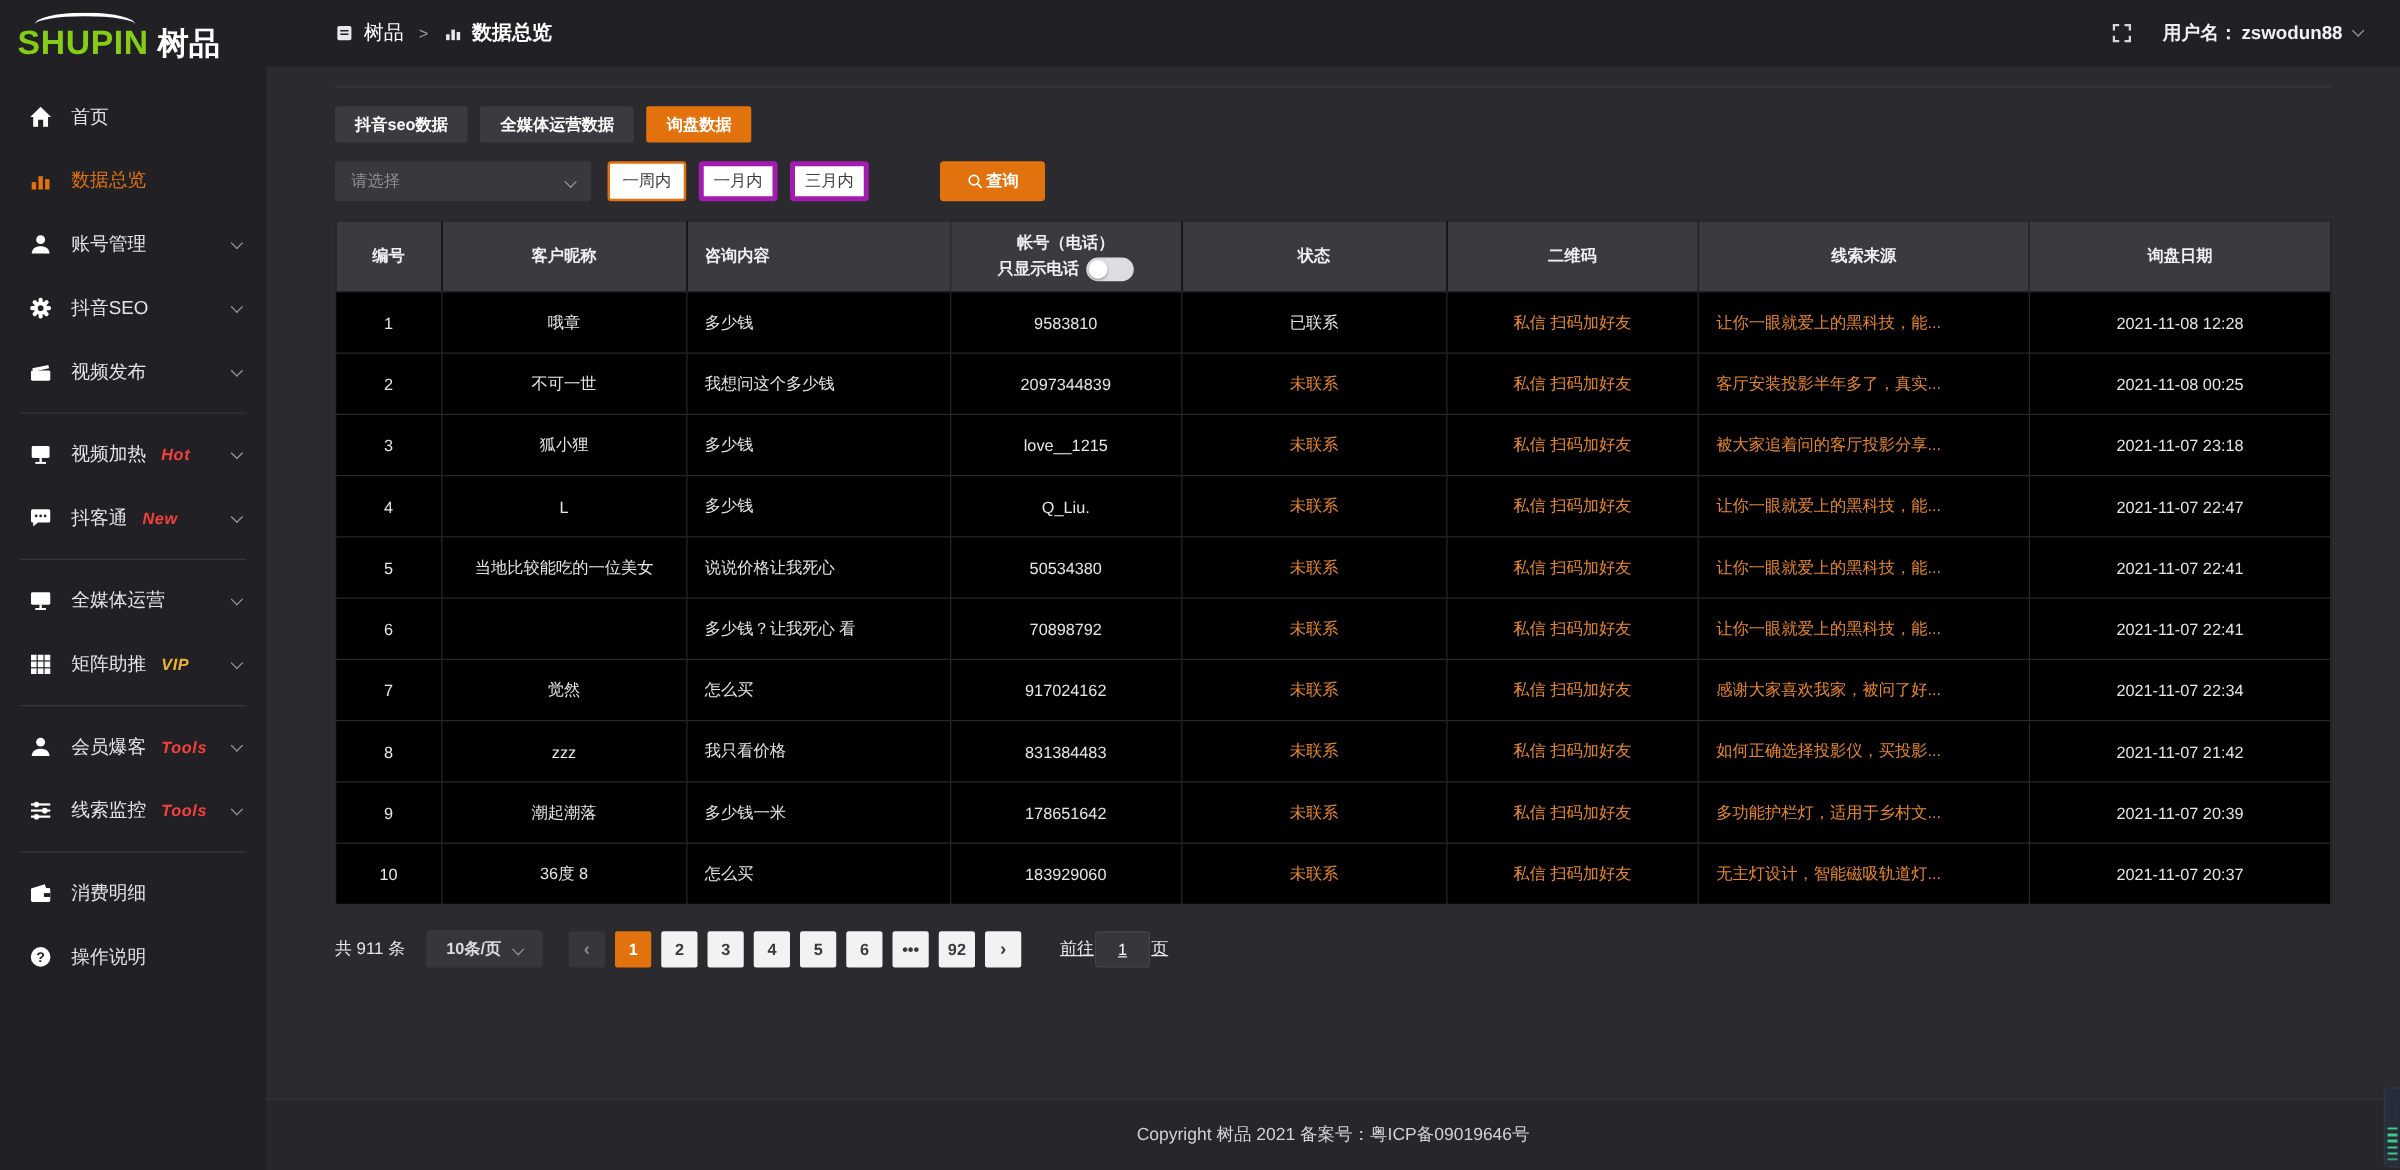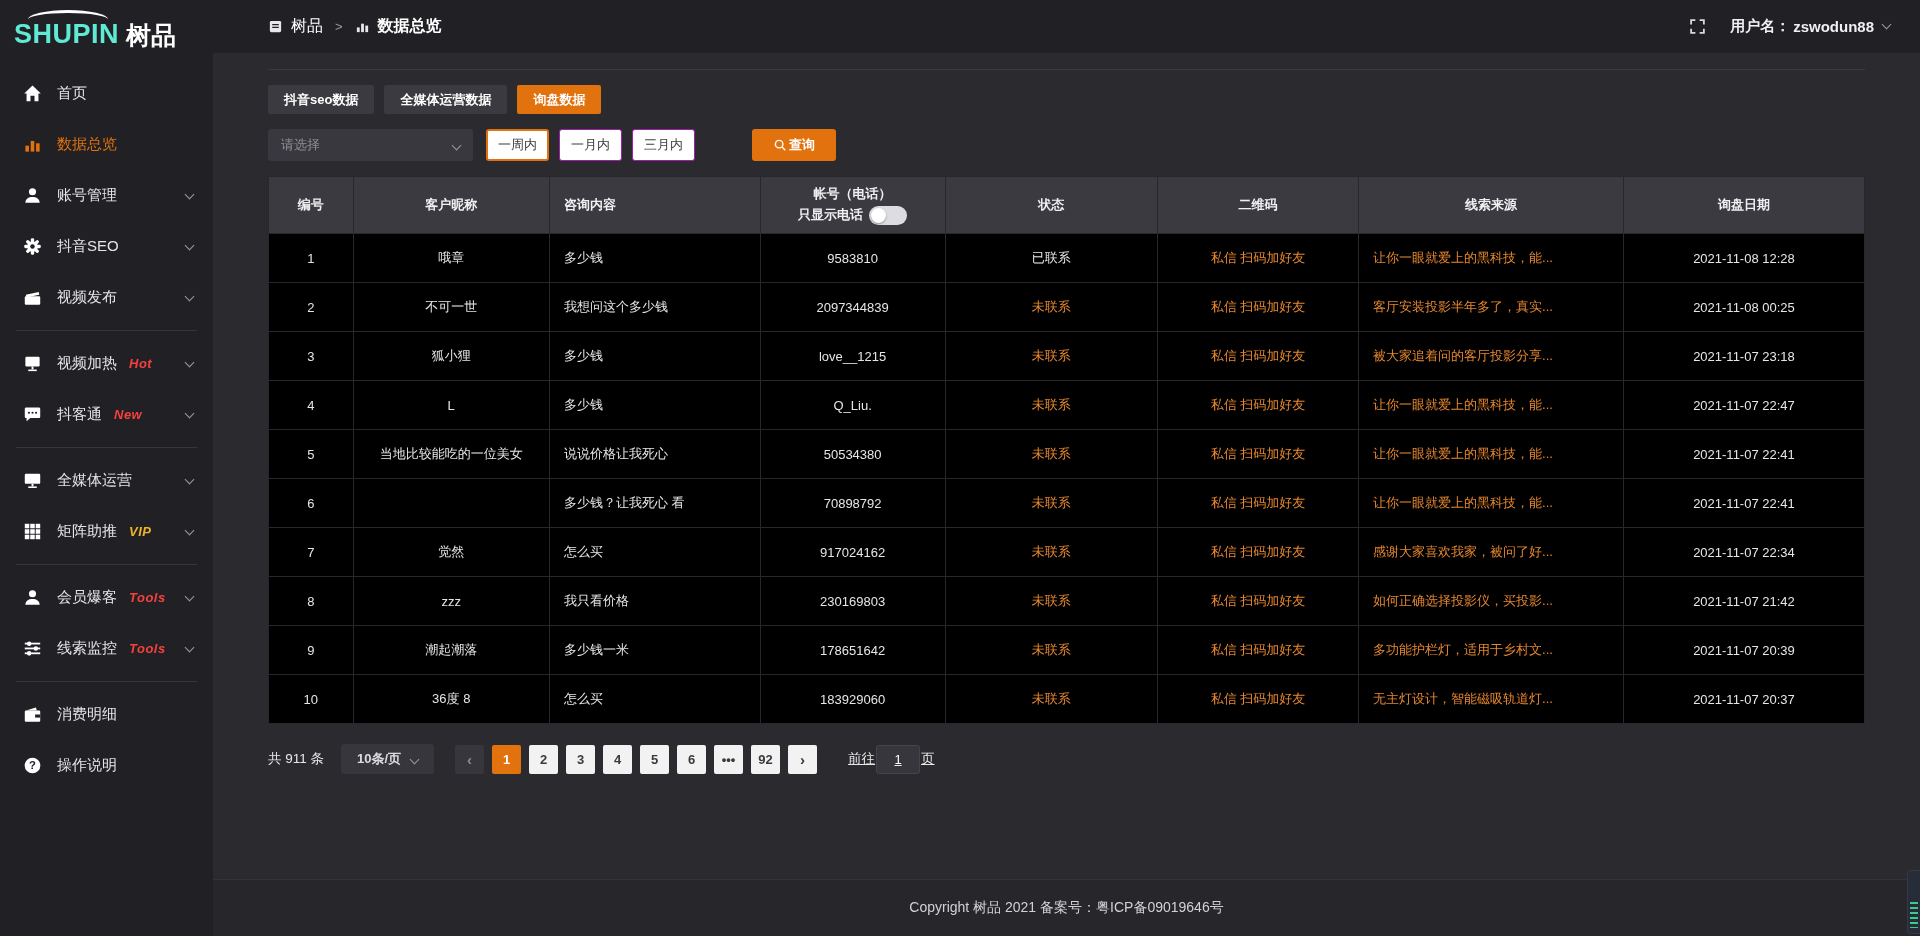--- a/index.html
+++ b/index.html
@@ -3,21 +3,21 @@
 <meta charset="utf-8">
 <style>
   * { box-sizing:border-box; margin:0; padding:0; }
   html,body { width:1920px; height:936px; overflow:hidden; }
   body { font-family:"Liberation Sans","DejaVu Sans",sans-serif; background:#2a2a2f; color:#e8e8ea; font-size:13px; }
   .app { display:flex; width:100%; height:100%; }
 
   
   .sidebar { width:213px; flex-shrink:0; background:#202025; display:flex; flex-direction:column; }
   .logo { height:52px; display:flex; align-items:flex-end; padding:8px 0 4px 14px; cursor:pointer; }
-  .logo-en { position:relative; color:#5eead4; font-size:27px; font-weight:800; letter-spacing:.5px; line-height:1; }
+  .logo-en { position:relative; color:#84cc16; font-size:27px; font-weight:800; letter-spacing:.5px; line-height:1; }
   .logo-en::before { content:""; position:absolute; left:14px; top:-11px; width:80px; height:16px; border-top:3px solid #fff; border-radius:50%; }
   .logo-cn { color:#fff; font-size:25px; font-weight:700; margin-left:7px; line-height:1; }
   .menu { padding-top:16px; }
   .menu-item { height:51px; display:flex; align-items:center; padding:0 20px 0 23px; font-size:15px; color:#e4e4e8; cursor:pointer; }
   .menu-item .mi-icon { width:19px; height:19px; margin-right:15px; display:inline-flex; color:#fff; flex-shrink:0; }
   .menu-item .mi-icon svg { width:100%; height:100%; fill:currentColor; }
   .menu-item.active { color:#e2720e; }
   .menu-item.active .mi-icon { color:#e2720e; }
   .mi-badge { font-style:italic; font-weight:700; font-size:13px; margin-left:12px; letter-spacing:.5px; }
   .mi-badge.red { color:#f5413d; }
@@ -43,21 +43,21 @@
   .content { flex:1; padding:16px 55px 0; }
 
   
   .tabs { display:flex; gap:10px; border-top:1px solid #3a3a40; padding-top:15px; }
   .tab { height:29px; padding:0 16px; background:#3a3a40; color:#fff; font-size:13px; font-weight:700; border:none; border-radius:2px; cursor:pointer; font-family:inherit; }
   .tab.active { background:#e2720e; }
 
   
   .filters { margin-top:15px; display:flex; align-items:center; }
   .select { width:205px; height:32px; background:#38383e; border-radius:3px; display:flex; align-items:center; justify-content:space-between; padding:0 13px; color:#8f8f97; cursor:pointer; margin-right:13px; }
-  .period-btn { height:32px; min-width:63px; background:#fff; color:#3c3c3f; font-size:13px; border:1px solid #a21caf; border-radius:3px; margin-right:10px; cursor:pointer; font-family:inherit; }
+  .period-btn { height:32px; min-width:63px; background:#fff; color:#3c3c3f; font-size:13px; border:4px solid #a21caf; border-radius:3px; margin-right:10px; cursor:pointer; font-family:inherit; }
   .period-btn.active { border:2px solid #e2720e; }
   .search-btn { margin-left:47px; height:32px; padding:0 21px; background:#e2720e; color:#fff; border:none; border-radius:3px; font-size:13px; font-weight:700; display:flex; align-items:center; gap:2px; cursor:pointer; font-family:inherit; }
   .search-btn svg { width:14px; height:14px; }
 
   
   .table-wrap { margin-top:15px; }
   table { width:100%; border-collapse:collapse; table-layout:fixed; background:#000000; }
   th,td { border:1px solid #27272c; text-align:center; padding:0 10px; overflow:hidden; white-space:nowrap; }
   th { background:#3a3a40; height:57px; font-weight:700; color:#f0f0f2; font-size:13px; }
   td { height:49px; color:#e6e6e9; }
@@ -418,21 +418,21 @@
                 <td>917024162</td>
                 <td class="status-pending">未联系</td>
                 <td class="orange qr-link">私信 扫码加好友</td>
                 <td class="left orange source-link">感谢大家喜欢我家，被问了好...</td>
                 <td>2021-11-07 22:34</td>
               </tr>
               <tr>
                 <td>8</td>
                 <td>zzz</td>
                 <td class="left">我只看价格</td>
-                <td>230169803</td>
+                <td>831384483</td>
                 <td class="status-pending">未联系</td>
                 <td class="orange qr-link">私信 扫码加好友</td>
                 <td class="left orange source-link">如何正确选择投影仪，买投影...</td>
                 <td>2021-11-07 21:42</td>
               </tr>
               <tr>
                 <td>9</td>
                 <td>潮起潮落</td>
                 <td class="left">多少钱一米</td>
                 <td>178651642</td>

